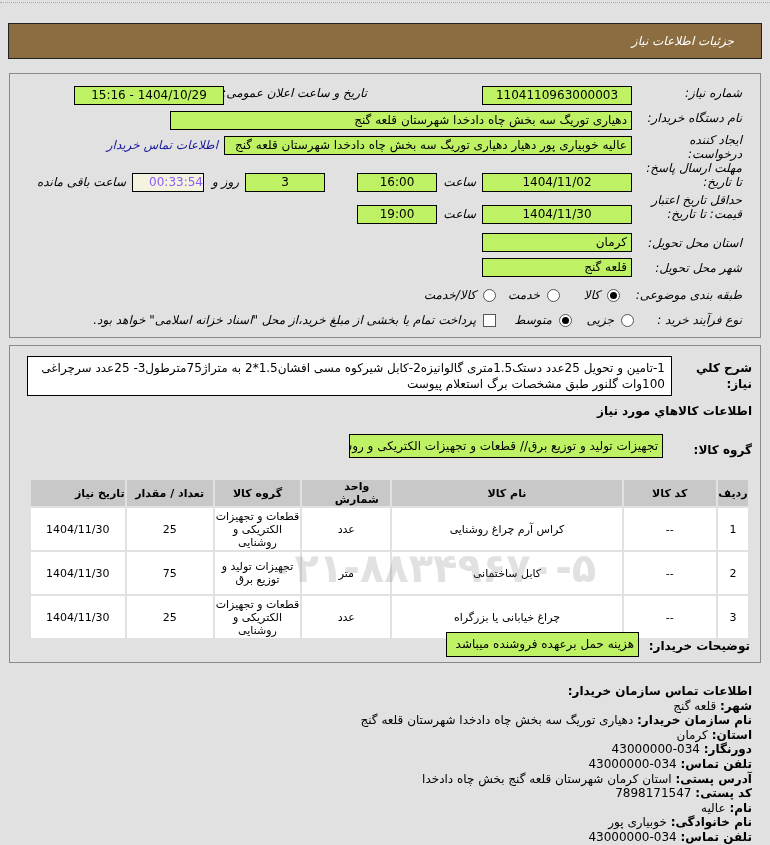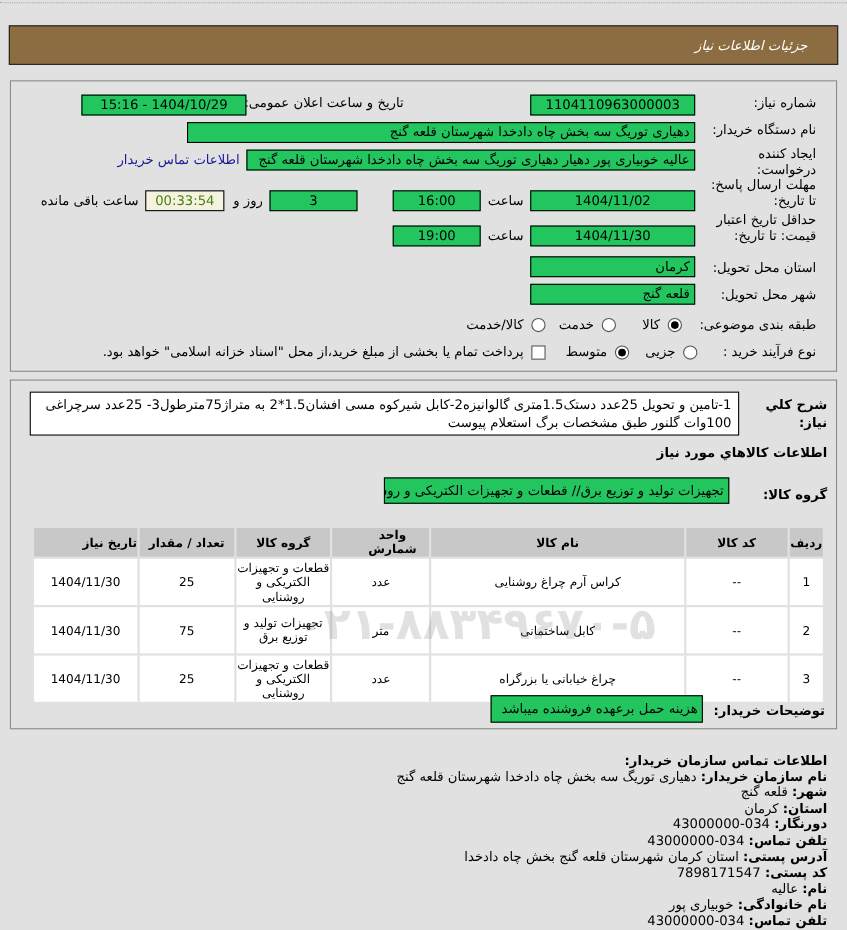--- a/index.html
+++ b/index.html
@@ -5,25 +5,25 @@
   * { box-sizing: border-box; margin: 0; padding: 0; }
   html, body { width: 770px; height: 845px; background: #e1e1e1; overflow: hidden; }
   body { font-family: "DejaVu Sans", sans-serif; font-size: 12px; color: #000; position: relative; direction: rtl; }
   .top-dots { position: absolute; top: 0; left: 0; width: 770px; height: 3px; border-bottom: 1px dotted #aaa; }
   .header-bar { position: absolute; left: 8px; top: 23px; width: 500px; right: 8px; width: auto; height: 36px;
     background: #8b6d41; border: 1px solid #222; color: #fff; font-size: 12px; padding-right: 27px; line-height: 34px; font-style: italic; }
   .panel { position: absolute; border: 1px solid #8a8a8a; background: #e1e1e1; }
   .panel1 { left: 9px; top: 73px; width: 752px; height: 265px; }
   .panel2 { left: 9px; top: 345px; width: 752px; height: 318px; }
   .abs { position: absolute; white-space: nowrap; }
-  .lbl { font-size: 12px; color: #000; }
-  .box { position: absolute; background: #22c55e; border: 1px solid #000; height: 19px; font-size: 12px; line-height: 17px; overflow: hidden; white-space: nowrap; }
+  .lbl { font-size: 12px; color: #000; font-style: italic; }
+  .box { position: absolute; background: #bef264; border: 1px solid #000; height: 19px; font-size: 12px; line-height: 17px; overflow: hidden; white-space: nowrap; }
   .center { text-align: center; }
   .right { text-align: right; padding-right: 4px; }
-  .timer { background: #f3f3e0; color: #4d7c0f; text-align: center; }
+  .timer { background: #f3f3e0; color: #8b5cf6; text-align: right; }
   .link { color: #1a1a9c; }
   .radio { position: absolute; width: 13px; height: 13px; border: 1px solid #555; border-radius: 50%; background: #fff; }
   .radio.on::after { content: ""; position: absolute; left: 2px; top: 2px; width: 7px; height: 7px; border-radius: 50%; background: #000; }
   .check { position: absolute; width: 13px; height: 13px; border: 1px solid #555; background: #fff; }
   .bold { font-weight: bold; }
   .desc-box { position: absolute; left: 17px; top: 10px; width: 645px; height: 40px; background: #fff; border: 1px solid #000;
     font-size: 12px; line-height: 16px; padding: 3px 6px 0 6px; text-align: right; }
   table.items { position: absolute; left: 19px; top: 132px; width: 721px; border-collapse: collapse; font-size: 11px; }
   table.items th { background: #c8c8c8; font-weight: bold; height: 24px; border: 2px solid #e1e1e1; text-align: center; font-size: 11px; }
   table.items td { background: #fff; border: 2px solid #e1e1e1; text-align: center; height: 44px; font-size: 11px; line-height: 13px; }
@@ -159,22 +159,22 @@
   </table>
 
   <span class="abs bold" style="right:10px; top:293px; font-size:12px;">توضیحات خریدار:</span>
   <div class="box right" style="right:121px; top:286px; width:193px; height:25px; line-height:23px; padding-left:18px;">هزینه حمل برعهده فروشنده میباشد</div>
 </div>
 
 <div class="watermark" style="left:270px; top:545px; font-size:40px;">۰۲۱-۸۸۳۴۹۶۷۰-۵</div>
 
 <div class="contact">
   <div class="k">اطلاعات تماس سازمان خریدار:</div>
+  <div><span class="k">شهر:</span> <span>قلعه گنج</span></div>
   <div><span class="k">نام سازمان خریدار:</span> <span>دهیاری توریگ سه بخش چاه دادخدا شهرستان قلعه گنج</span></div>
-  <div><span class="k">شهر:</span> <span>قلعه گنج</span></div>
   <div><span class="k">استان:</span> <span>کرمان</span></div>
   <div><span class="k">دورنگار:</span> <span>034-43000000</span></div>
   <div><span class="k">تلفن تماس:</span> <span>034-43000000</span></div>
   <div><span class="k">آدرس پستی:</span> <span>استان کرمان شهرستان قلعه گنج بخش چاه دادخدا</span></div>
   <div><span class="k">کد پستی:</span> <span>7898171547</span></div>
   <div><span class="k">نام:</span> <span>عالیه</span></div>
   <div><span class="k">نام خانوادگی:</span> <span>خوبیاری پور</span></div>
   <div><span class="k">تلفن تماس:</span> <span>034-43000000</span></div>
 </div>
 

